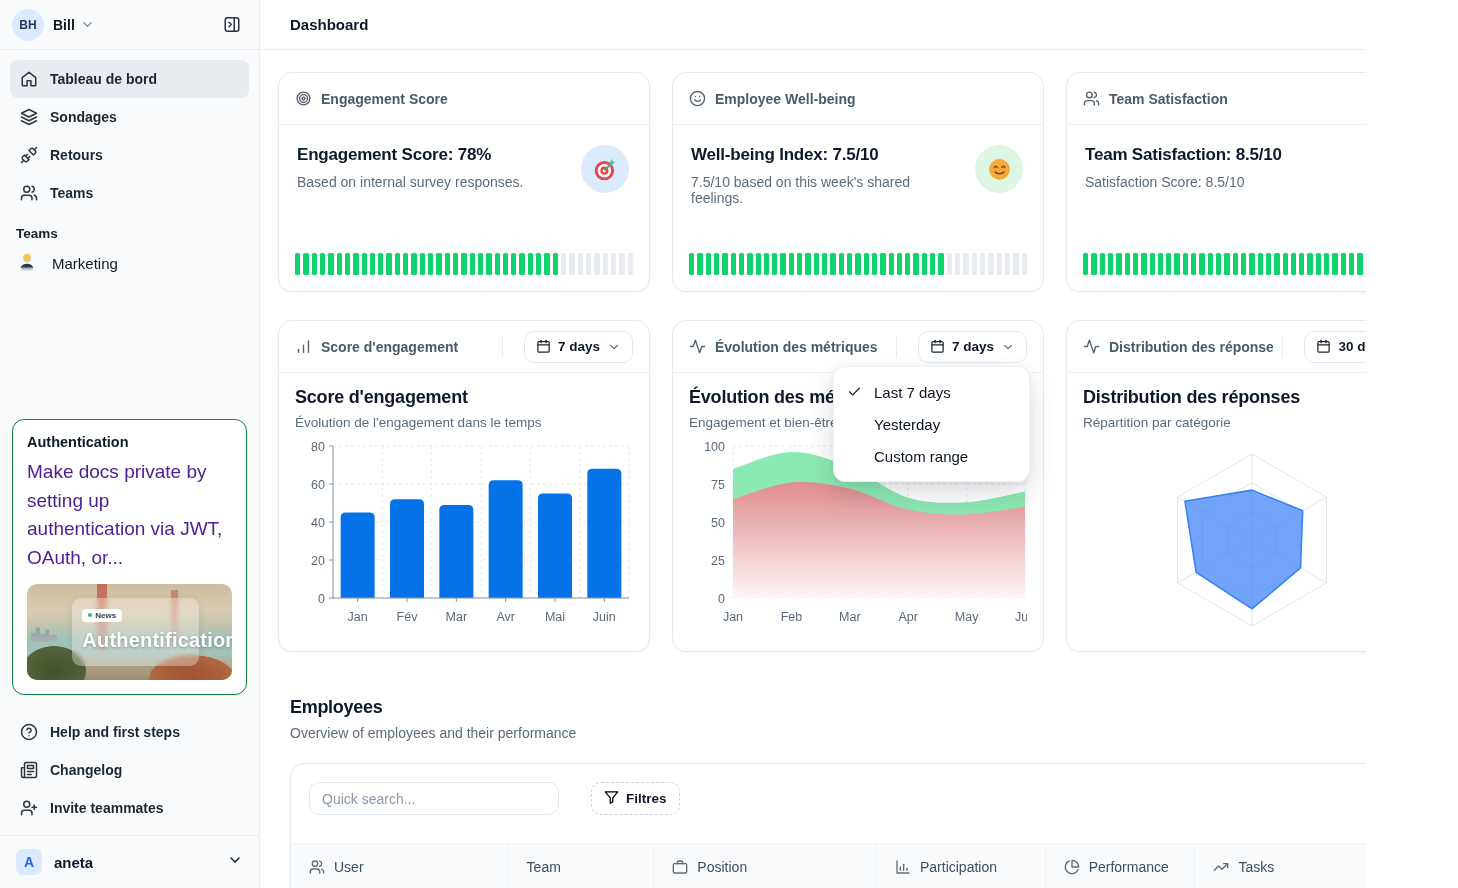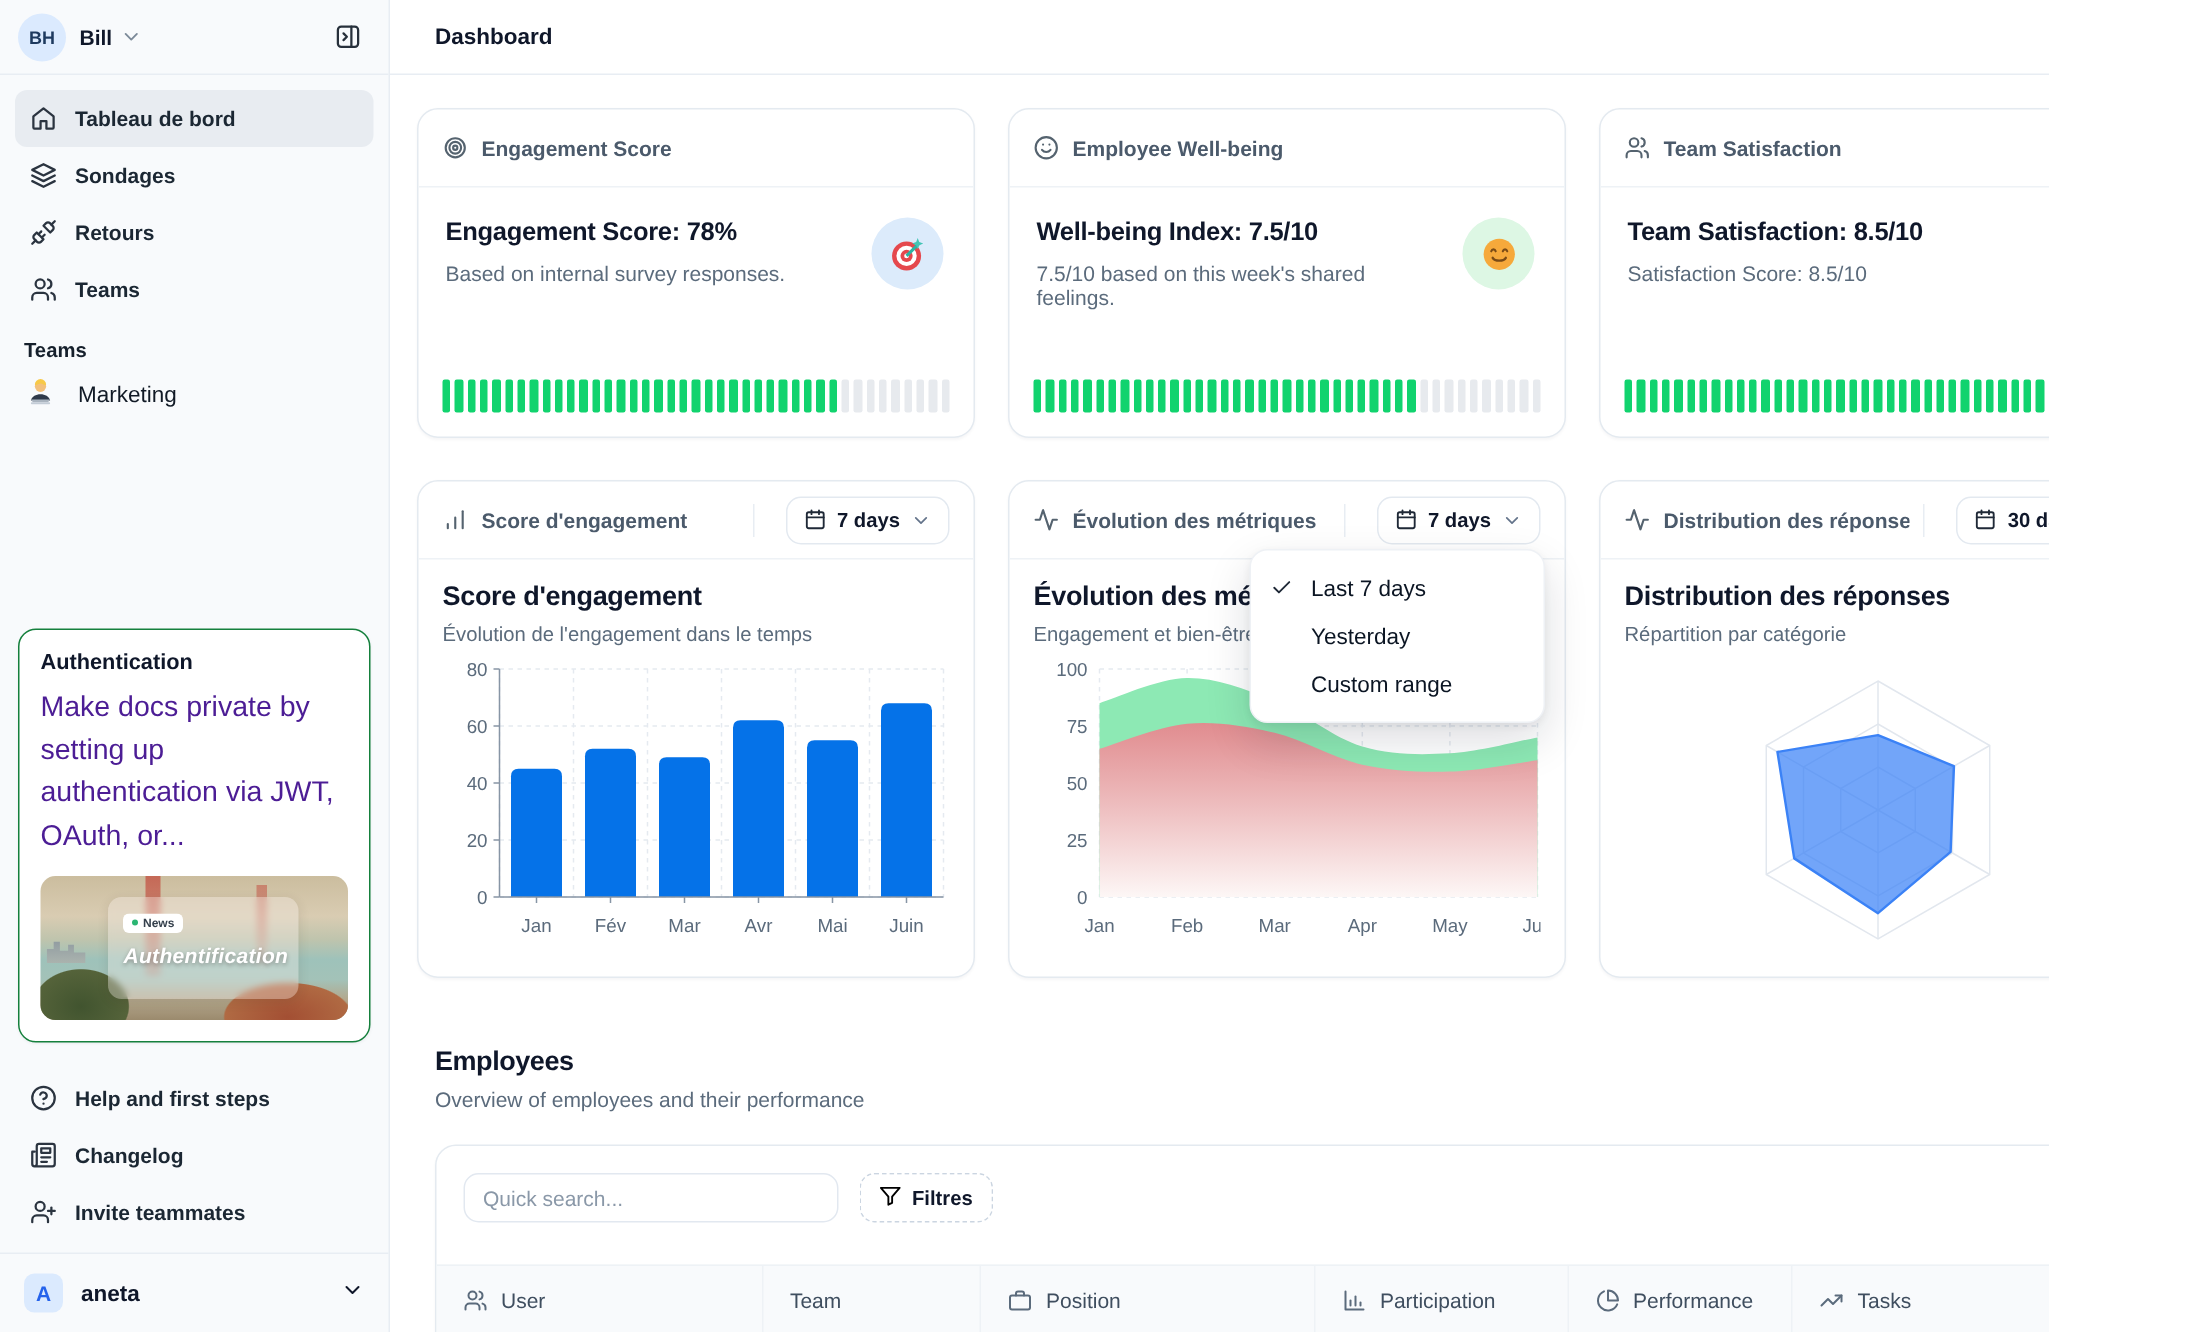--- a/index.html
+++ b/index.html
@@ -40,22 +40,22 @@
     background:linear-gradient(180deg,rgba(196,90,74,.85),rgba(196,90,74,.25));}
   .promo-img .bridge2{position:absolute;left:70%;top:6%;width:7px;height:55%;
     background:linear-gradient(180deg,rgba(196,90,74,.6),rgba(196,90,74,.15));}
   .promo-img .city{position:absolute;left:2%;top:44%;width:26px;height:16px;
     background:linear-gradient(180deg,#8f9aa0,#aab3ae);clip-path:polygon(0 100%,0 40%,18% 40%,18% 10%,34% 10%,34% 48%,55% 48%,55% 22%,70% 22%,70% 55%,100% 55%,100% 100%);}
   .promo-overlay{position:absolute;left:22%;top:15%;width:62%;height:70%;border-radius:9px;
     background:rgba(248,240,236,.34);backdrop-filter:blur(2px);box-shadow:0 2px 8px rgba(60,40,30,.12);}
   .news-badge{position:absolute;left:27%;top:26%;background:#fff;border-radius:4px;padding:2px 6px;
     font-size:8px;font-weight:700;color:#36414d;display:flex;align-items:center;gap:3px;}
   .news-badge .dot{width:4px;height:4px;border-radius:50%;background:#2bb673;display:inline-block;}
-  .promo-caption{position:absolute;left:27%;top:47%;color:#fff;font-weight:700;font-size:14px;
-    text-shadow:0 1px 3px rgba(40,20,20,.35);letter-spacing:.2px;font-style:italic;}
+  .promo-caption{position:absolute;left:27%;top:47%;color:#fff;font-weight:700;font-size:20px;
+    text-shadow:0 1px 3px rgba(40,20,20,.35);letter-spacing:.2px;}
   .side-footer{padding:6px 10px 4px 10px;}
   .side-divider{border-top:1px solid #e8edf3;margin:4px 0 0 0;}
   .account-row{height:52px;display:flex;align-items:center;padding:0 16px;gap:12px;}
   .acct-avatar{width:26px;height:26px;border-radius:7px;background:#dbeafe;color:#2563eb;font-weight:700;
     font-size:14px;display:flex;align-items:center;justify-content:center;}
   .acct-name{font-size:15px;font-weight:700;flex:1;}
 
   
   .topbar{position:absolute;left:260px;top:0;right:0;height:50px;border-bottom:1px solid #e8edf3;
           display:flex;align-items:center;background:#fff;}
@@ -100,21 +100,21 @@
         padding:9px 0;z-index:30;}
   .menu-item{position:relative;height:32px;display:flex;align-items:center;padding:0 14px 0 40px;
      font-size:15px;color:#0b1523;cursor:pointer;}
   .menu-item .check{position:absolute;left:13px;top:8px;color:#1f2937;display:flex;}
 
   
   .employees{position:absolute;left:290px;top:697px;width:1137px;}
   .emp-title{font-size:18px;font-weight:800;letter-spacing:-.3px;}
   .emp-sub{font-size:14px;color:#5b6b7c;margin-top:7px;}
   .emp-card{margin-top:22px;background:#fff;border:1px solid #e4eaf0;border-radius:14px;height:170px;overflow:hidden;}
-  .emp-toolbar{display:flex;align-items:flex-end;padding:18px;}
+  .emp-toolbar{display:flex;align-items:flex-end;padding:18px;gap:18px;}
   .search-input{width:250px;height:33px;border:1px solid #e2e8f0;border-radius:10px;padding:0 12px;
      font-size:14px;font-family:inherit;color:#0f172a;background:#fff;outline:none;}
   .search-input::placeholder{color:#8a98a8;}
   .filter-btn{margin-left:14px;height:33px;display:flex;align-items:center;gap:7px;padding:0 12px;
      border:1.5px dashed #cbd5e1;border-radius:10px;background:#fff;cursor:pointer;font-family:inherit;}
   .filter-btn .flabel{font-size:13.5px;font-weight:700;color:#0f172a;}
   .emp-header{display:flex;border-top:1px solid #eef2f6;background:#f8fafc;height:60px;margin-top:10px;}
   .emp-col{display:flex;align-items:center;gap:9px;padding:0 0 14px 18px;border-right:1px solid #eef2f6;
      font-size:14px;font-weight:500;color:#3f4e5f;}
   .emp-col:last-child{border-right:none;}

